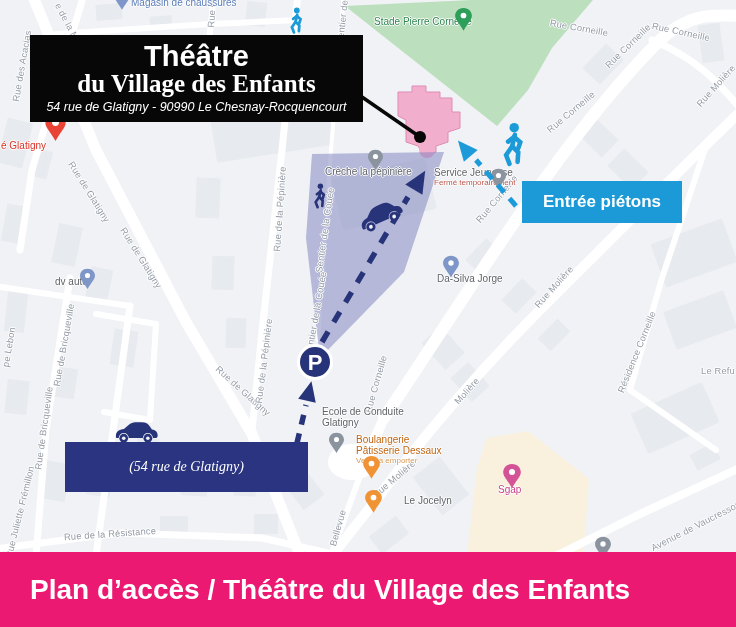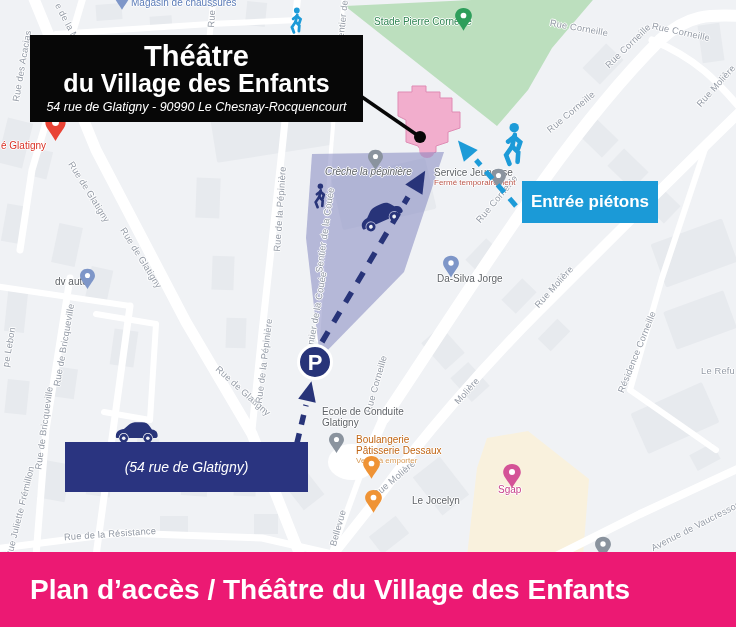--- a/index.html
+++ b/index.html
@@ -17,27 +17,27 @@
   svg.overlay{z-index:4;}
   .callout{z-index:5;}
   .street-label{position:absolute;white-space:nowrap;font-size:9.3px;letter-spacing:.2px;color:#949BA6;
     text-shadow:0 1px 0 #fff,0 -1px 0 #fff,1px 0 0 #fff,-1px 0 0 #fff;}
   .poi-label{position:absolute;white-space:nowrap;font-size:10px;font-weight:500;line-height:11px;
     text-shadow:0 1px 0 #fff,0 -1px 0 #fff,1px 0 0 #fff,-1px 0 0 #fff;}
   .poi-sub{font-size:8px;font-weight:400;line-height:9px;}
   .pin{position:absolute;}
   .callout{position:absolute;color:#fff;text-align:center;}
   .callout .l1{font-weight:bold;}
-  .callout .l2{font-style:italic;}
+  .callout .l2{font-style:italic;font-family:Liberation Serif, serif;}
   .title-box{left:30px;top:35px;width:333px;height:87px;background:var(--box-black);
     display:flex;flex-direction:column;justify-content:center;}
   .title-box .l1{font-size:29px;line-height:27px;font-weight:bold;}
   .title-box .l2{font-size:25px;line-height:27px;font-weight:bold;font-style:normal;}
   .title-box .addr{font-size:12.5px;font-style:italic;margin-top:3px;}
-  .ped-box{left:522px;top:181px;width:136px;height:42px;background:var(--box-blue);
+  .ped-box{left:522px;top:181px;width:160px;height:42px;background:var(--box-blue);
     display:flex;flex-direction:column;justify-content:center;}
   .ped-box .l1{font-size:17px;line-height:18px;}
   .ped-box .l2{font-size:12.5px;line-height:14px;}
   .park-box{left:65px;top:442px;width:243px;height:50px;background:var(--box-navy);
     display:flex;flex-direction:column;justify-content:center;}
   .park-box .l1{font-size:18.5px;line-height:20px;}
   .park-box .l2{font-size:14px;line-height:16px;}
   .banner{position:absolute;left:0;top:552px;width:736px;height:75px;background:var(--banner-pink);
     z-index:6;display:flex;align-items:center;}
   .banner-text{color:#fff;font-size:28px;font-weight:bold;padding-left:30px;white-space:nowrap;}
@@ -157,21 +157,21 @@
   <div class="layer poi-layer" id="poi-layer">
       <div class="poi-label" style="left: 131px; top: -3px; color: rgb(91, 124, 184);">
         <div>Magasin de chaussures</div>
       </div>
       <div class="poi-label" style="left: 1px; top: 140px; color: rgb(217, 48, 37);">
         <div>é Glatigny</div>
       </div>
       <div class="poi-label" style="left: 374px; top: 16px; color: rgb(47, 132, 82);">
         <div>Stade Pierre Corneille</div>
       </div>
-      <div class="poi-label" style="left: 325px; top: 166px; color: rgb(95, 99, 104); font-style: italic;">
+      <div class="poi-label" style="left: 325px; top: 166px; color: rgb(95, 99, 104);">
         <div>Crèche la pépinière</div>
       </div>
       <div class="poi-label" style="left: 434px; top: 167px; color: rgb(95, 99, 104);">
         <div>Service Jeunesse</div>
         <div class="poi-sub" style="color: rgb(187, 86, 74);">Fermé temporairement</div>
       </div>
       <div class="poi-label" style="left: 437px; top: 273px; color: rgb(95, 99, 104);">
         <div>Da-Silva Jorge</div>
       </div>
       <div class="poi-label" style="left: 55px; top: 276px; color: rgb(95, 99, 104);">
@@ -179,21 +179,21 @@
       </div>
       <div class="poi-label" style="left: 322px; top: 406px; color: rgb(95, 99, 104);">
         <div>Ecole de Conduite</div>
         <div>Glatigny</div>
       </div>
       <div class="poi-label" style="left: 356px; top: 434px; color: rgb(192, 101, 20);">
         <div>Boulangerie</div>
         <div>Pâtisserie Dessaux</div>
         <div class="poi-sub" style="color: rgb(215, 154, 86);">Vente à emporter</div>
       </div>
-      <div class="poi-label" style="left: 384px; top: 495px; color: rgb(95, 99, 104); padding-left: 28px;">
+      <div class="poi-label" style="left: 376px; top: 495px; color: rgb(95, 99, 104); padding-left: 28px;">
         <div>Le Jocelyn</div>
       </div>
       <div class="poi-label" style="left: 498px; top: 484px; color: rgb(200, 65, 138);">
         <div>Sgap</div>
       </div>
     </div>
   <div class="layer pin-layer" id="pin-layer">
       <div class="pin" style="left: 114px; top: -10.8px;"><svg width="16" height="22.400000000000002" viewBox="-10 -14 20 28">
           <path d="M0,-12 C-5.8,-12 -8.8,-7.8 -8.8,-3.8 C-8.8,0.4 -5,3.2 0,12 C5,3.2 8.8,0.4 8.8,-3.8 C8.8,-7.8 5.8,-12 0,-12 Z" fill="#7E96C8"></path>
           <circle cx="0" cy="-4" r="3" fill="#fff"></circle>

